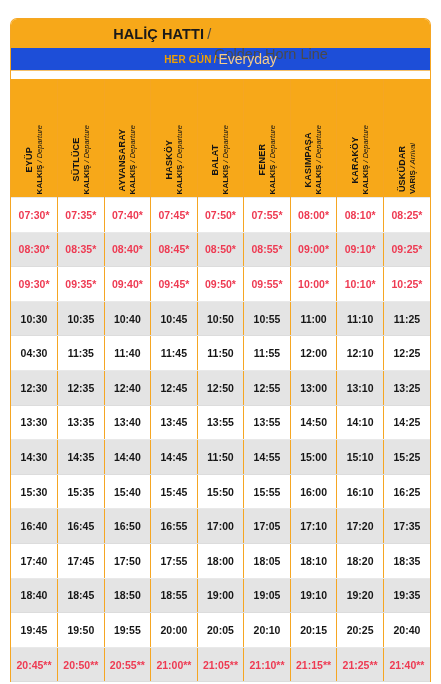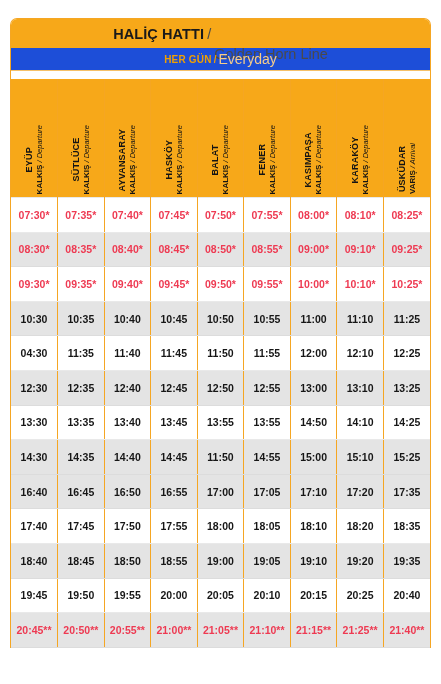--- a/index.html
+++ b/index.html
@@ -271,20 +271,31 @@
             <td>14:30</td>
             <td>14:35</td>
             <td>14:40</td>
             <td>14:45</td>
             <td>11:50</td>
             <td>14:55</td>
             <td>15:00</td>
             <td>15:10</td>
             <td>15:25</td>
           </tr>
+          <tr class="odd black">
+            <td>15:30</td>
+            <td>15:35</td>
+            <td>15:40</td>
+            <td>15:45</td>
+            <td>15:50</td>
+            <td>15:55</td>
+            <td>16:00</td>
+            <td>16:10</td>
+            <td>16:25</td>
+          </tr>
           <tr class="even black">
             <td>16:40</td>
             <td>16:45</td>
             <td>16:50</td>
             <td>16:55</td>
             <td>17:00</td>
             <td>17:05</td>
             <td>17:10</td>
             <td>17:20</td>
             <td>17:35</td>

